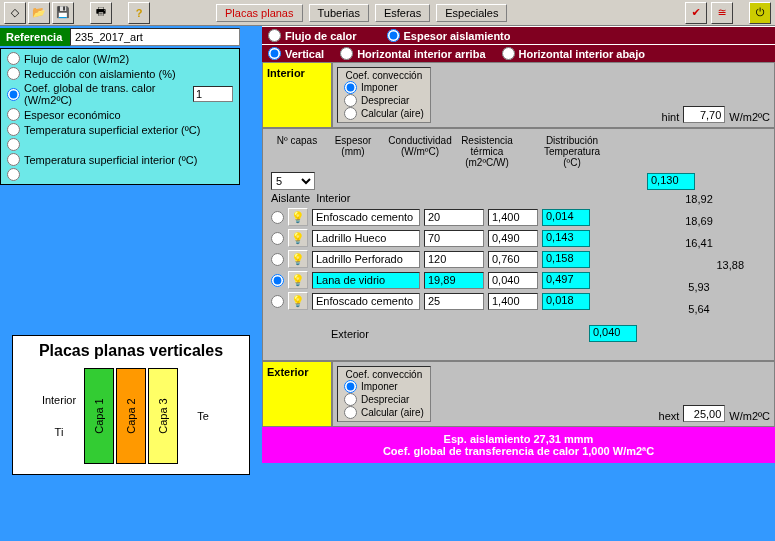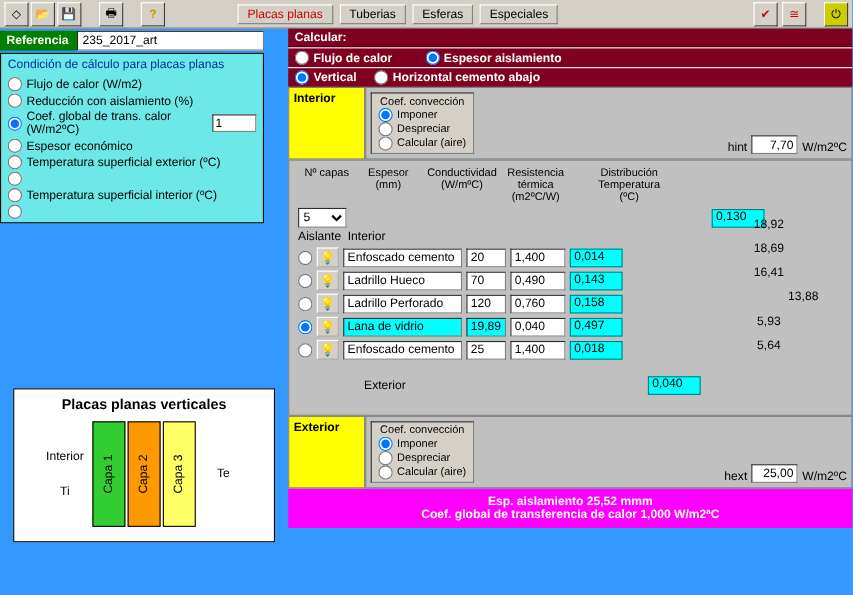--- a/index.html
+++ b/index.html
@@ -12,21 +12,21 @@
 .tabbtn.active { color:#c00; }
 .ref-row { display:flex; align-items:center; height:22px; }
 .ref-label { background:#008000; color:#fff; font-weight:bold; padding:3px 6px; width:70px; }
 .ref-input { flex:1; height:18px; border:1px inset #808080; padding:1px 4px; background:#fff; }
 .left-panel { width:240px; float:left; }
 .cond-box { background:#6de8e8; border:1px solid #000; margin:0; padding:2px; }
 .cond-title { color:#003399; font-size:11px; padding:2px 4px 4px; }
 .radio-row { display:flex; align-items:center; padding:1px 4px; gap:4px; }
 .radio-row input[type=text] { width:40px; height:16px; border:1px inset #808080; padding:0 2px; background:#fff; }
 .diagram-box { background:#fff; border:1px solid #000; margin:150px 4px 4px 12px; width:238px; height:140px; padding:6px; }
-.diagram-title { text-align:center; font-weight:bold; font-size:13px; margin-bottom:6px; }
+.diagram-title { text-align:center; font-weight:bold; font-size:16px; margin-bottom:6px; }
 .diagram-body { display:flex; align-items:center; justify-content:center; gap:2px; height:100px; }
 .capa { width:30px; height:96px; border:1px solid #000; display:flex; align-items:center; justify-content:center; }
 .capa span { transform:rotate(-90deg); white-space:nowrap; font-size:11px; }
 .c1{background:#3c3;} .c2{background:#f90;} .c3{background:#ff6;}
 .side-col { width:46px; text-align:center; }
 .right-panel { margin-left:262px; height:515px; }
 .calc-hdr { background:#800020; color:#fff; }
 .calc-row { display:flex; align-items:center; padding:2px 6px; gap:30px; border-top:1px solid #fff; }
 .calc-title { font-weight:bold; padding:2px 6px; border-bottom:1px solid #400010; }
 .radio-white { display:flex; align-items:center; gap:4px; font-weight:bold; }
@@ -39,21 +39,21 @@
 .small-input { width:42px; height:17px; border:1px inset #808080; text-align:right; padding:0 3px; background:#fff; }
 .table-area { background:#c0c0c0; border:1px solid #808080; padding:6px 8px 12px; }
 .thdr { display:flex; gap:0; margin-bottom:4px; }
 .thdr > div { text-align:center; font-size:10px; line-height:11px; }
 .col-cap{width:52px;text-align:left;} .col-nom{width:130px;text-align:left;} .col-esp{width:60px;} .col-cond{width:74px;} .col-res{width:60px;} .col-dist{width:110px;text-align:center;}
 .sel-capas { width:44px; height:18px; border:1px inset #808080; background:#fff; }
 .sub-lbl { display:flex; gap:6px; font-size:10px; margin:2px 0 4px; }
 .trow { display:flex; align-items:center; gap:4px; margin-bottom:3px; }
 .bulb-btn { width:20px; height:18px; background:#d4d0c8; border:1px outset #fff; display:flex; align-items:center; justify-content:center; cursor:pointer; }
 .name-in { width:108px; height:17px; border:1px inset #808080; padding:0 3px; background:#fff; }
-.esp-in { width:36px; height:17px; border:1px inset #808080; padding:0 3px; background:#fff; }
+.esp-in { width:60px; height:17px; border:1px inset #808080; padding:0 3px; background:#fff; }
 .cond-in { width:50px; height:17px; border:1px inset #808080; padding:0 3px; background:#fff; }
 .res-cell { width:48px; height:17px; background:#0ff; border:1px solid #008080; padding:0 3px; text-align:left; }
 .esp-in.hilite, .name-in.hilite { background:#0ff; }
 .dist-col { position:absolute; right:30px; width:90px; }
 .footer-bar { background:#f0f; color:#fff; text-align:center; padding:6px; font-weight:bold; font-size:12px; }
 .ext-row-label { padding:12px 0 6px 60px; }
 input[type=radio]{margin:0;}
 </style>
 </head>
 <body>
@@ -78,21 +78,20 @@
     <div class="tbtn raised" style="background:#cc0;">⏻</div>
   </div>
 </div>
 
 <div class="left-panel">
   <div class="ref-row">
     <div class="ref-label">Referencia</div>
     <input class="ref-input" value="235_2017_art" style="">
   </div>
   <div class="cond-box">
-    <div class="cond-title">Condición de cálculo para placas planas</div>
     <div id="cond-opts">
         <div class="radio-row">
           <input type="radio" style="">
           <span>Flujo de calor  (W/m2)</span>
         </div>
         <div class="radio-row">
           <input type="radio" style="">
           <span>Reducción con aislamiento (%)</span>
         </div>
         <div class="radio-row">
@@ -137,39 +136,42 @@
       <div class="capa c3">
           <span>Capa 3</span>
         </div>
       <div class="side-col">Te</div>
     </div>
   </div>
 </div>
 
 <div class="right-panel">
   <div class="calc-hdr">
-    <div class="calc-title">Calcular:</div>
     <div class="calc-row" id="calc-row1">
         <div class="radio-white">
           <input type="radio" style="">
           <span>Flujo de calor</span>
         </div>
         <div class="radio-white">
           <input type="radio" checked="" style="">
           <span>Espesor aislamiento</span>
         </div>
       </div>
     <div class="calc-row" id="calc-row2" style="gap:16px;">
         <div class="radio-white">
           <input type="radio" checked="" style="">
           <span>Vertical</span>
         </div>
         <div class="radio-white">
           <input type="radio" style="">
-          <span>Horizontal cemento abajo</span>
+          <span>Horizontal interior arriba</span>
+        </div>
+        <div class="radio-white">
+          <input type="radio" style="">
+          <span>Horizontal interior abajo</span>
         </div>
       </div>
   </div>
 
   <div class="interior-bar">
     <div class="yellow-tab">Interior</div>
     <div class="gray-area">
       <div class="conv-box">
         <div class="conv-title">Coef. convección</div>
         <div id="int-conv">
@@ -247,21 +249,21 @@
         </div>
         <div class="trow">
           <input type="radio" style="">
   <div class="bulb-btn">💡</div>
   <input class="name-in " value="Enfoscado cemento" style="">
   <input class="esp-in " value="25" style="">
   <input class="cond-in" value="1,400" style="">
   <div class="res-cell">0,018</div>
         </div>
       </div>
-    <div class="dist-col" id="dist-col" style="top:52px;">
+    <div class="dist-col" id="dist-col" style="top:64px;">
         <div style="text-align: center; margin-bottom: 10px;">18,92</div>
         <div style="text-align: center; margin-bottom: 10px;">18,69</div>
         <div style="text-align: center; margin-bottom: 10px;">16,41</div>
         <div style="text-align: right; margin-bottom: 10px;">13,88</div>
         <div style="text-align: center; margin-bottom: 10px;">5,93</div>
         <div style="text-align: center; margin-bottom: 10px;">5,64</div>
       </div>
     <div class="ext-row-label" style="display:flex;align-items:center;gap:220px;">
       <span>Exterior</span>
       <div class="res-cell">0,040</div>
@@ -290,16 +292,16 @@
       </div>
       <div class="hint-area">
         <span>hext</span>
         <input class="small-input" value="25,00" style="">
         <span>W/m2ºC</span>
       </div>
     </div>
   </div>
 
   <div class="footer-bar">
-    <div>Esp. aislamiento 25,52 mmm</div>
+    <div>Esp. aislamiento 27,31 mmm</div>
     <div>Coef. global de transferencia de calor 1,000 W/m2ªC</div>
   </div>
 </div>
 
 </body></html>

